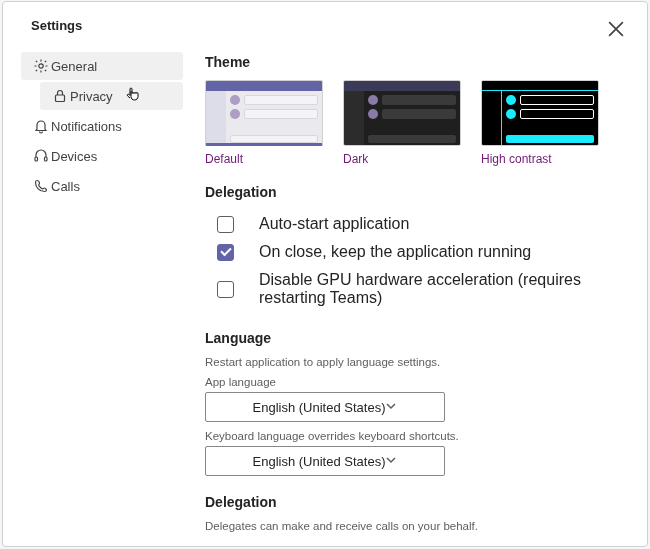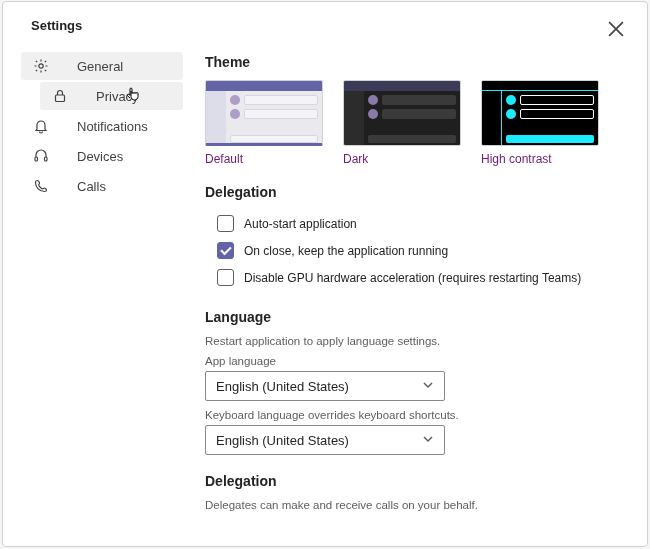--- a/index.html
+++ b/index.html
@@ -43,21 +43,21 @@
     display: flex;
     height: calc(100% - 50px);
   }
   .sidebar {
     width: 190px;
     padding: 0 10px 0 18px;
   }
   .nav-item {
     display: flex;
     align-items: center;
-    gap: 28px;
+    gap: 2px;
     padding: 6px 12px;
     border-radius: 3px;
     cursor: pointer;
     color: #424242;
     font-size: 13px;
     margin-bottom: 2px;
     position: relative;
   }
   .nav-item.active { background: #f0f0f0; }
   .nav-item.hover { background: #f0f0f0; margin-left: 19px; }
@@ -135,23 +135,23 @@
   .theme-hc .tp-header { background: #000; border-bottom: 1px solid #1aebff; }
   .theme-hc .tp-side { background: #000; border-right: 1px solid #1aebff; }
   .theme-hc .tp-main { background: #000; }
   .theme-hc .tp-avatar { background: #1aebff; }
   .theme-hc .tp-bubble { background: #000; border: 1px solid #fff; }
   .theme-hc .tp-input { background: #1aebff; }
 
   .checkbox-row {
     display: flex;
     align-items: center;
-    gap: 10px;
+    gap: 25px;
     padding: 5px 0 5px 12px;
-    font-size: 12px;
+    font-size: 16px;
     cursor: pointer;
   }
   .cb {
     width: 17px; height: 17px;
     border: 1px solid #605e5c;
     border-radius: 3px;
     display: flex;
     align-items: center;
     justify-content: center;
     flex-shrink: 0;
@@ -179,21 +179,21 @@
     margin-bottom: 4px;
   }
   .select {
     width: 240px;
     height: 30px;
     border: 1px solid #8a8886;
     border-radius: 2px;
     padding: 0 10px;
     display: flex;
     align-items: center;
-    justify-content: space-between;
+    justify-content: center;
     font-size: 13px;
     background: #fff;
     cursor: pointer;
   }
   .chevron svg { width: 12px; height: 12px; stroke: #605e5c; fill: none; stroke-width: 1.5; }
   .cut-text {
     font-size: 11.5px;
     color: #605e5c;
     margin-top: 4px;
   }

